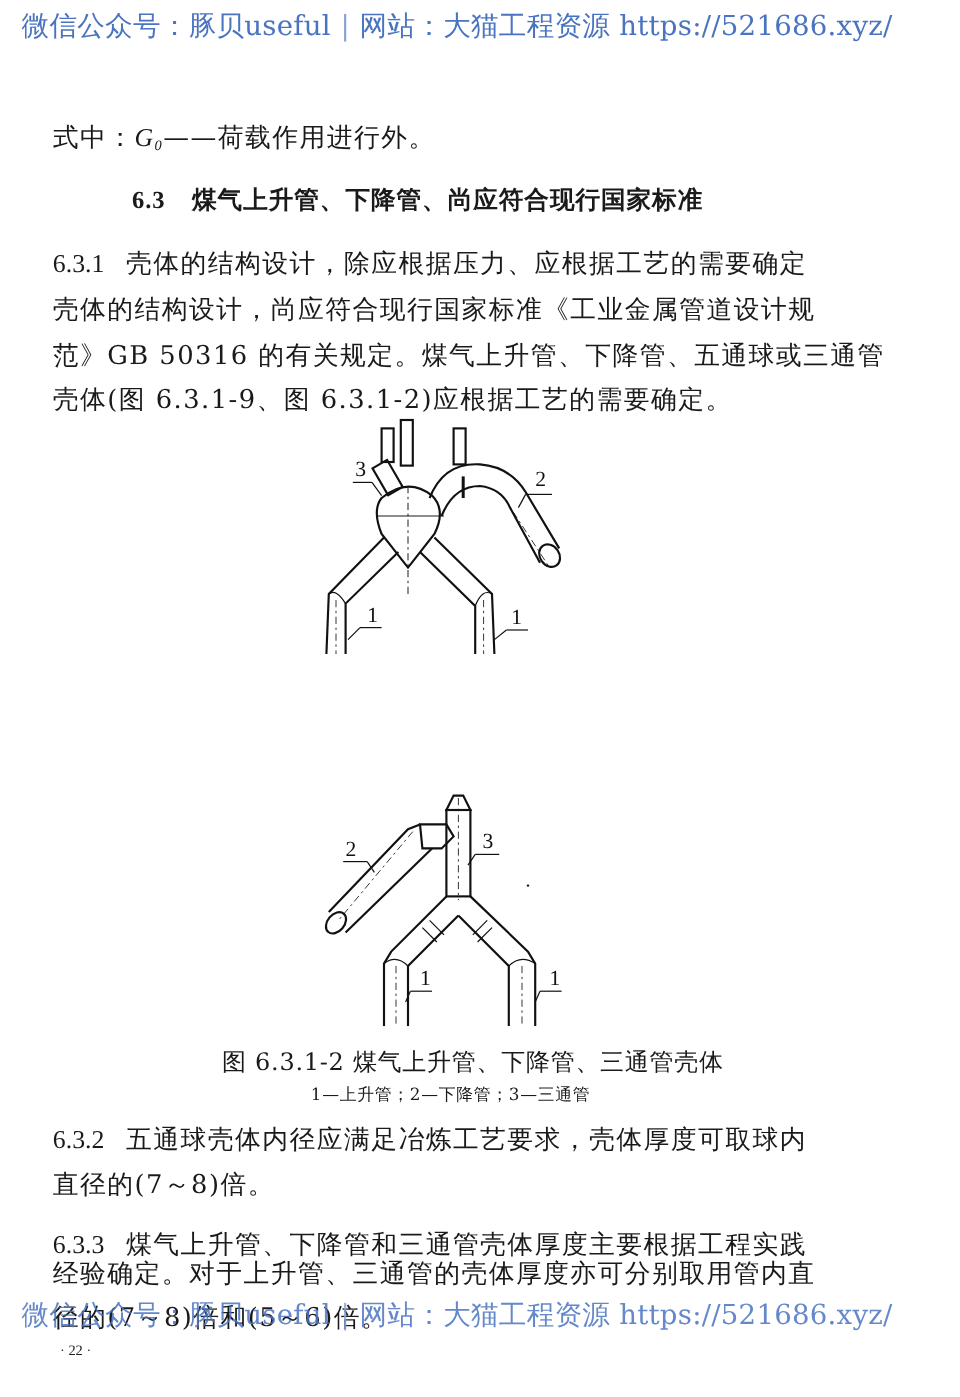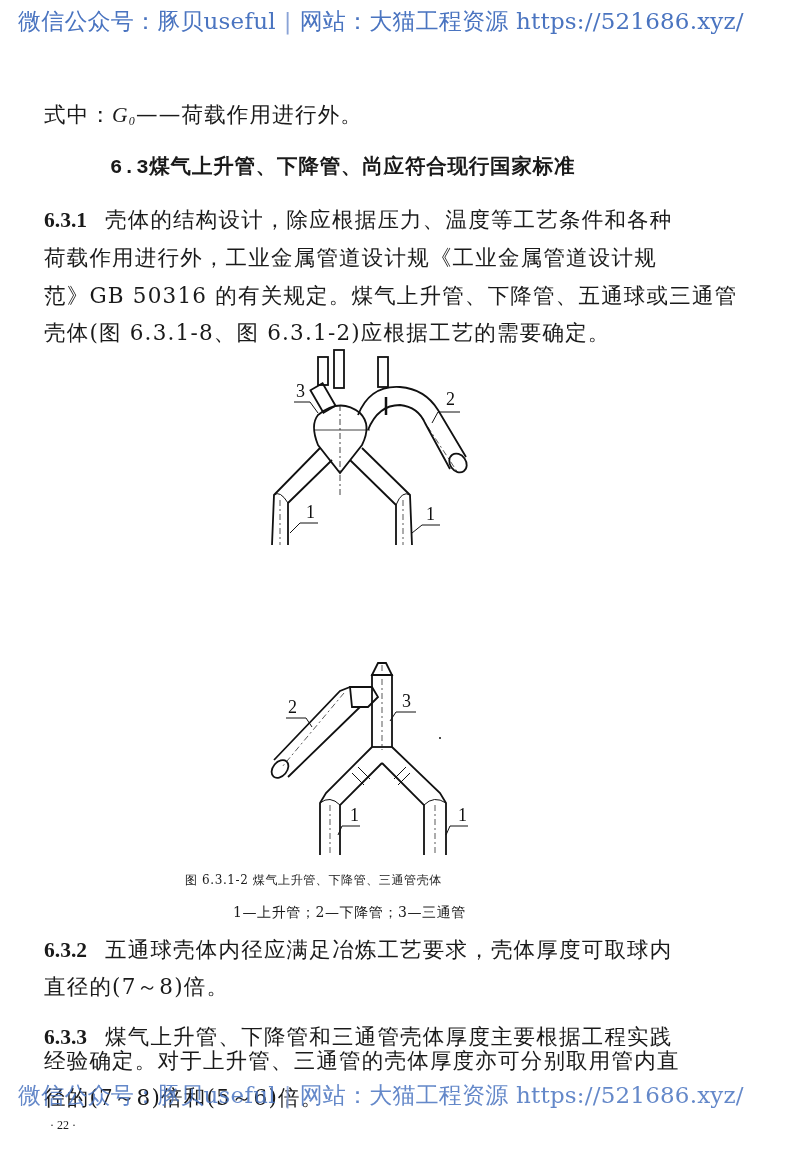--- a/index.html
+++ b/index.html
@@ -4,50 +4,50 @@
 <style>
   html, body { margin:0; padding:0; background:#ffffff; }
   body { width:800px; height:1164px; position:relative; overflow:hidden;
          font-family:"DejaVu Serif", "Liberation Serif", serif; color:#1a1a1a; }
   .watermark { position:absolute; left:18px; font-family:"DejaVu Serif","Liberation Serif",serif;
                font-size:23px; color:#4a74c0; white-space:nowrap; letter-spacing:0.2px; z-index:5; }
   .watermark .sep { color:#8aa3d6; margin:0 8px; }
   .wm-top { top:6px; }
   .wm-bottom { top:1080px; opacity:0.85; }
   .line { position:absolute; left:44px; font-size:21.5px; white-space:nowrap; letter-spacing:1.2px; }
-  .num { font-family:"Liberation Serif","DejaVu Serif",serif; font-weight:bold; letter-spacing:0; margin-right:18px;text-align:center; }
+  .num { font-family:"Liberation Serif","DejaVu Serif",serif; font-weight:normal; letter-spacing:0; margin-right:18px;text-align:center; }
   .heading { position:absolute; left:110px; top:152px; font-size:20.5px; font-weight:bold; letter-spacing:0.8px; }
-  .heading .hnum { font-family:Liberation Mono, monospace; }
+  .heading .hnum { font-family:Liberation Serif, serif; margin-right:22px; }
   .it { font-style:italic; font-family:"Liberation Serif",serif; }
   .sub { font-size:12px; vertical-align:-3px; }
-  .caption { position:absolute; font-size:12px; white-space:nowrap; letter-spacing:0.6px; }
+  .caption { position:absolute; font-size:20px; white-space:nowrap; letter-spacing:0.6px; }
   .legend  { position:absolute; font-size:14px; white-space:nowrap; letter-spacing:0.6px; }
   .pageno { position:absolute; left:50px; top:1118px; font-size:12px; font-family:"Liberation Serif",serif; }
   svg.fig { position:absolute; }
   svg.fig .t { font-family:"Liberation Serif",serif; font-size:18px; fill:#111; }
 </style>
 </head>
 <body>
 
 <div class="watermark wm-top">
   <span>微信公众号：豚贝useful</span><span class="sep">|</span><span>网站：大猫工程资源 https://521686.xyz/</span>
 </div>
 
 <div class="line" style="top:100px;">
   <span>式中：</span><span class="it">G</span><span class="sub it">0</span><span>——荷载作用进行外。</span>
 </div>
 
 <div class="heading">
   <span class="hnum">6.3</span><span>煤气上升管、下降管、尚应符合现行国家标准</span>
 </div>
 
-<div class="line" style="top:205px;"><span class="num">6.3.1</span><span>壳体的结构设计，除应根据压力、温度等工艺条件和各种</span></div>
-<div class="line" style="top:243px;">荷载作用进行外，工业金属管道设计规《工业金属管道设计规</div>
+<div class="line" style="top:205px;"><span class="num">6.3.1</span><span>壳体的结构设计，除应根据压力、应根据工艺的需要确定</span></div>
+<div class="line" style="top:243px;">壳体的结构设计，尚应符合现行国家标准《工业金属管道设计规</div>
 <div class="line" style="top:281px;">范》GB 50316 的有关规定。煤气上升管、下降管、五通球或三通管</div>
-<div class="line" style="top:318px;">壳体(图 6.3.1-8、图 6.3.1-2)应根据工艺的需要确定。</div>
+<div class="line" style="top:318px;">壳体(图 6.3.1-9、图 6.3.1-2)应根据工艺的需要确定。</div>
 
 <svg class="fig" style="left:260px;top:345px;" width="260" height="200" viewBox="0 0 260 200" fill="none" stroke="#111" stroke-width="1.8">
 
   <path d="M 58 70 Q 50 80 58 100 L 80 128 L 102 100 Q 112 80 100 68 Q 80 52 58 70 Z"></path>
   <line x1="55" y1="85" x2="110" y2="85" stroke-width="0.8"></line>
   <line x1="80" y1="60" x2="80" y2="150" stroke-width="0.8" stroke-dasharray="6 3 2 3"></line>
 
   <rect x="58" y="12" width="10" height="28"></rect>
   <rect x="74" y="5" width="10" height="38"></rect>
   <rect x="118" y="12" width="10" height="30"></rect>
@@ -112,21 +112,21 @@
   <line x1="190" y1="171" x2="208" y2="171" stroke-width="1"></line>
     <line x1="190" y1="171" x2="186" y2="180" stroke-width="1"></line>
   <circle cx="180" cy="83" r="1" fill="#111" stroke="none"></circle>
   <text class="t" x="28" y="58" stroke="none">2</text>
   <text class="t" x="142" y="52" stroke="none">3</text>
   <text class="t" x="90" y="166" stroke="none">1</text>
   <text class="t" x="198" y="166" stroke="none">1</text>
 </svg>
 
 <div class="caption" style="left:185px;top:872px;">图 6.3.1-2 煤气上升管、下降管、三通管壳体</div>
-<div class="legend" style="left:233px;top:904px;">1—上升管；2—下降管；3—三通管</div>
+<div class="legend" style="left:259px;top:904px;">1—上升管；2—下降管；3—三通管</div>
 
 <div class="line" style="top:935px;"><span class="num">6.3.2</span><span>五通球壳体内径应满足冶炼工艺要求，壳体厚度可取球内</span></div>
 <div class="line" style="top:972px;">直径的(7～8)倍。</div>
 
 <div class="line" style="top:1022px;"><span class="num">6.3.3</span><span>煤气上升管、下降管和三通管壳体厚度主要根据工程实践</span></div>
 <div class="line" style="top:1046px;">经验确定。对于上升管、三通管的壳体厚度亦可分别取用管内直</div>
 <div class="line" style="top:1083px;text-align:center;">径的(7～8)倍和(5～6)倍。</div>
 
 <div class="watermark wm-bottom">
   <span>微信公众号：豚贝useful</span><span class="sep">|</span><span>网站：大猫工程资源 https://521686.xyz/</span>

